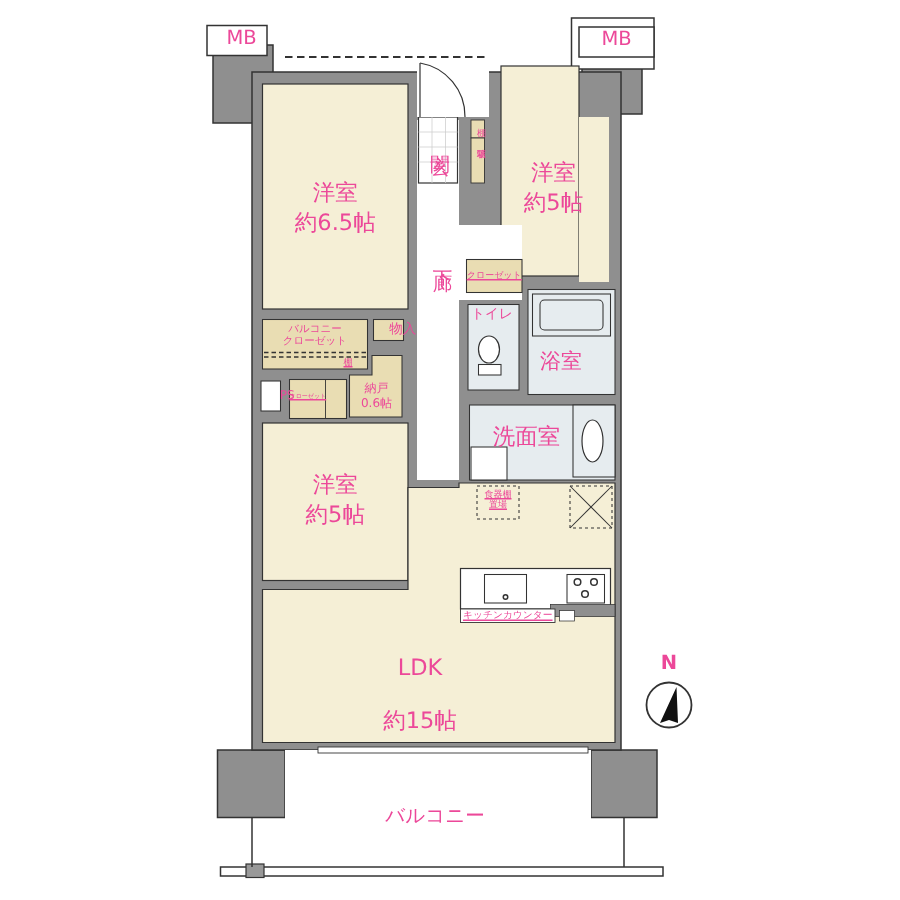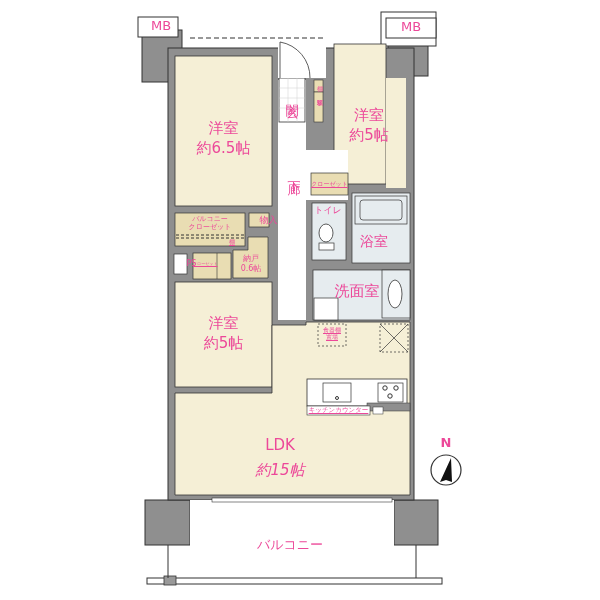--- a/index.html
+++ b/index.html
@@ -139,26 +139,26 @@
 <div class="lbl sm" style="left:236px;top:264px;width:30px;">0.6帖</div>
 
 <div class="lbl sm" style="left:174px;top:259px;width:35px;font-size:8px;">PS</div>
 <div class="lbl xs" style="left:193px;top:262px;width:24px;font-size:4px;">クローゼット</div>
 
 <div class="lbl big" style="left:175px;top:315px;width:97px;">洋室</div>
 <div class="lbl big" style="left:175px;top:335px;width:97px;">約5帖</div>
 
 <div class="lbl sm" style="left:313px;top:205px;width:30px;font-size:9px;">トイレ</div>
 <div class="lbl big" style="left:352px;top:233px;width:44px;font-size:14px;">浴室</div>
-<div class="lbl big" style="left:313px;top:283px;width:88px;">洗面室</div>
+<div class="lbl big" style="left:313px;top:283px;width:76px;">洗面室</div>
 
 <div class="lbl xs" style="left:318px;top:327px;width:28px;white-space:pre;">食器棚
 置場</div>
 
 <div class="lbl xs" style="left:307px;top:407px;width:63px;font-size:6.5px;">キッチンカウンター</div>
 
 <div class="lbl big" style="left:230px;top:437px;width:100px;">LDK</div>
-<div class="lbl big" style="left:230px;top:462px;width:100px;font-style:italic;">約15帖</div>
+<div class="lbl big" style="left:230px;top:472px;width:100px;">約15帖</div>
 
 <div class="lbl mid" style="left:240px;top:538px;width:100px;">バルコニー</div>
 
 <div class="lbl mid" style="left:436px;top:436px;width:20px;font-weight:bold;">N</div>
 <div style="position:absolute;left:431px;top:455px;width:30px;height:30px;"></div>
 
 </body></html>

